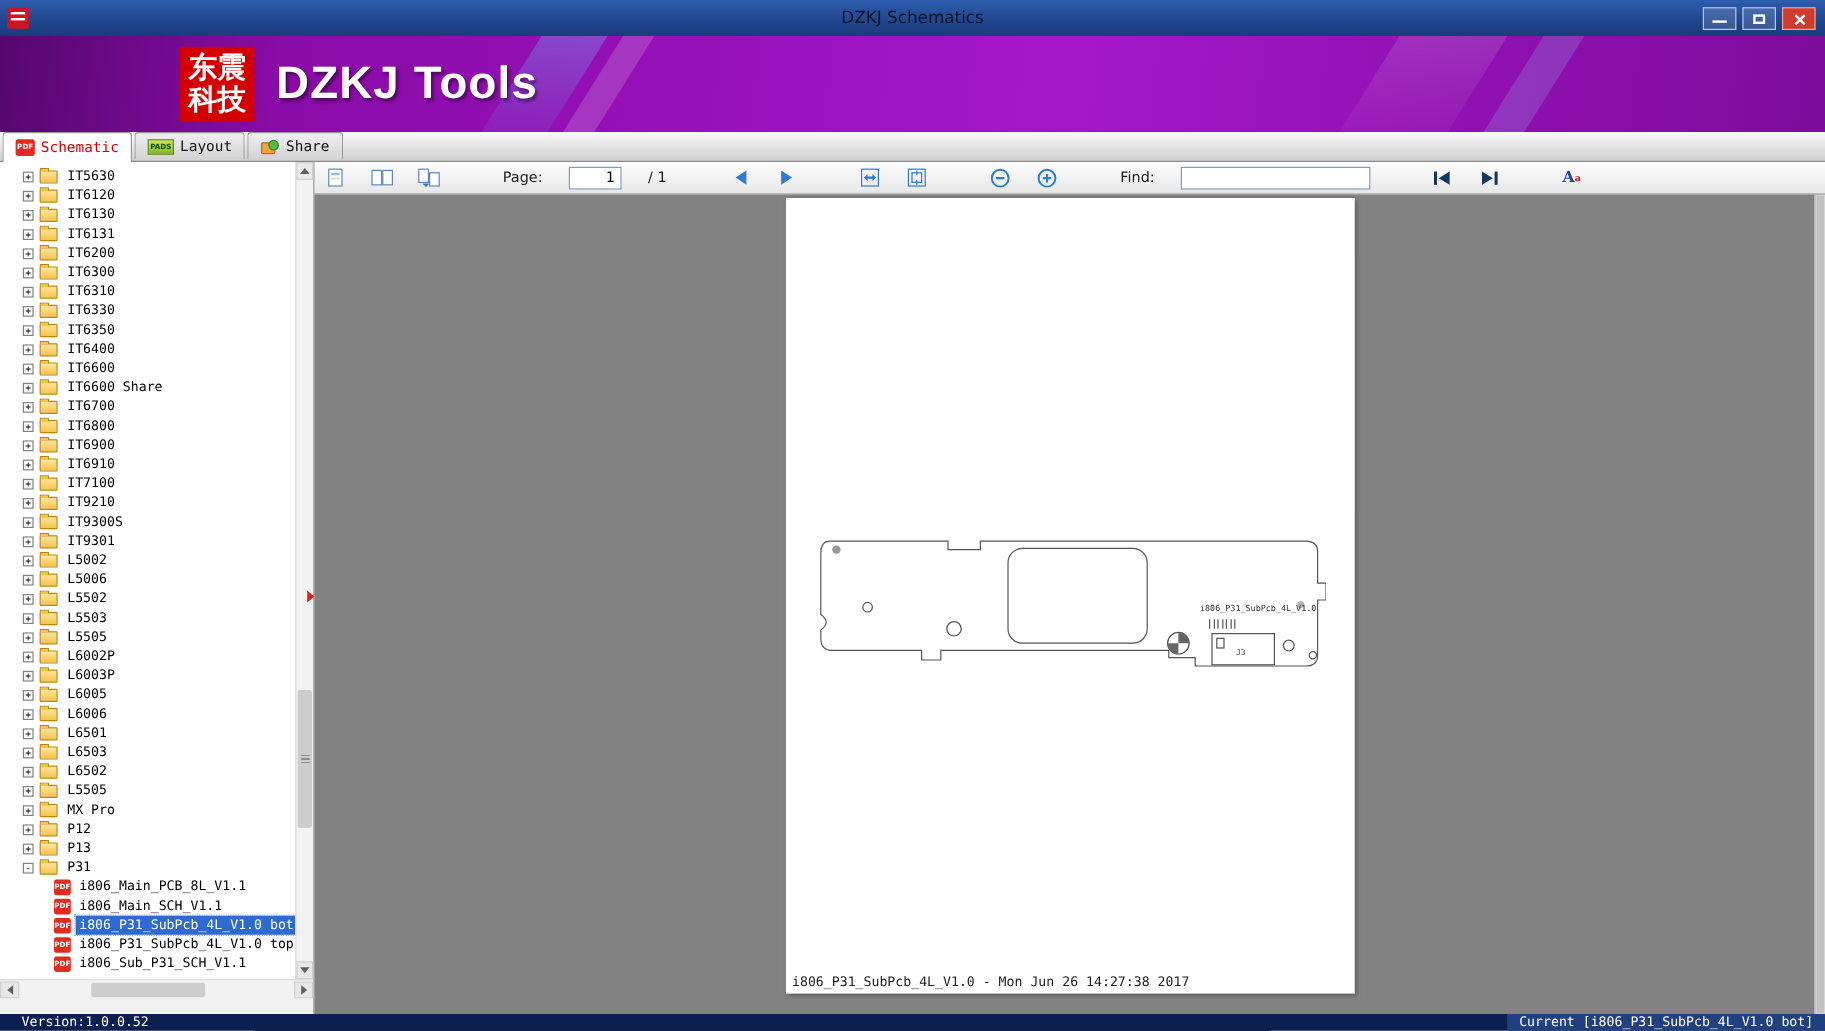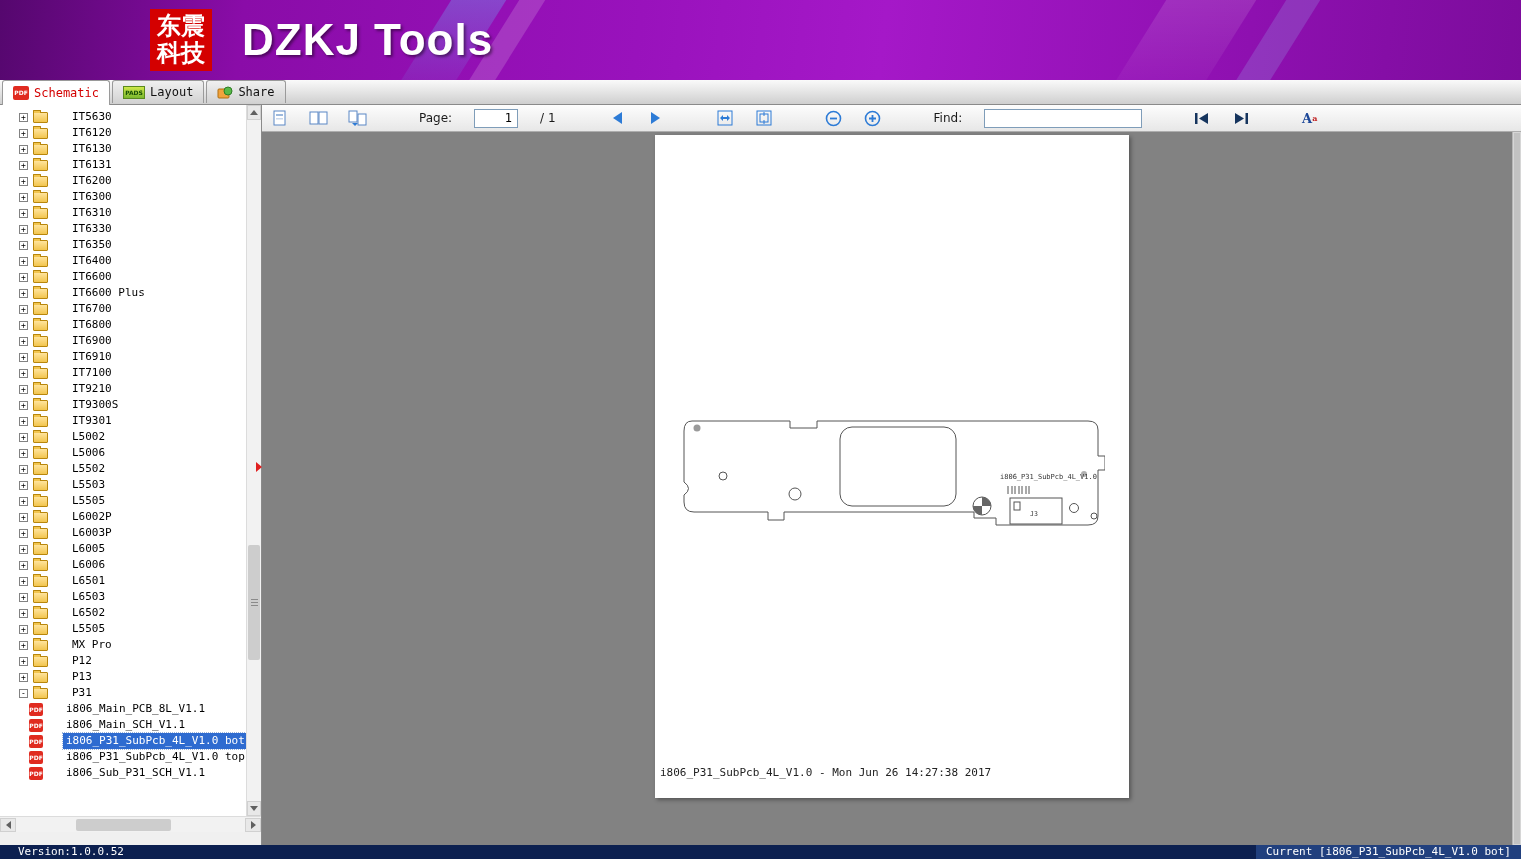--- a/index.html
+++ b/index.html
@@ -23,21 +23,21 @@
 
   
   .banner { height: 80px; flex: none; position: relative; overflow: hidden; display: flex; align-items: center;
     background: linear-gradient(97deg, #55076e 0%, #8a0ca8 16%, #9912bc 42%, #a518c8 58%, #8e10b0 82%, #7c0c9c 100%); }
   .streak { position: absolute; transform: skewX(-32deg); pointer-events: none; }
   .s1 { left: 420px; top: -15px; width: 55px; height: 130px; background: linear-gradient(rgba(110,190,255,.35), rgba(110,190,255,0)); }
   .s2 { left: 488px; top: -15px; width: 26px; height: 130px; background: rgba(255,255,255,.16); }
   .s3 { left: 1135px; top: -15px; width: 90px; height: 130px; background: linear-gradient(rgba(255,255,255,.14), rgba(255,255,255,0)); }
   .s4 { left: 1255px; top: -15px; width: 34px; height: 130px; background: rgba(160,220,255,.18); }
   .logo-box { width: 62px; height: 62px; flex: none; margin-left: 150px; background: #d40000; color: #fff; display: flex; flex-direction: column; align-items: center; justify-content: center; font-weight: bold; font-size: 24px; line-height: 27px; z-index: 1; text-align: center; }
-  .brand-text { color: #fff; font-family: "Liberation Sans", sans-serif; font-weight: bold; font-size: 44px; letter-spacing: 1px; margin-left: 30px; text-shadow: 2px 2px 3px rgba(0,0,0,.45); z-index: 1; }
+  .brand-text { color: #fff; font-family: "Liberation Sans", sans-serif; font-weight: bold; font-size: 38px; letter-spacing: 1px; margin-left: 18px; text-shadow: 2px 2px 3px rgba(0,0,0,.45); z-index: 1; }
   .banner-tagline { margin-left: auto; margin-right: 112px; color: #fff; font-family: "Liberation Sans", sans-serif; font-weight: bold; font-size: 27px; text-shadow: 2px 2px 3px rgba(0,0,0,.4); z-index: 1; }
 
   
   .tabbar { height: 25px; flex: none; background: linear-gradient(#fafafa, #cfcfcf); border-bottom: 1px solid #8a8a8a; display: flex; padding-left: 2px; }
   .app-tab { height: 23px; display: flex; align-items: center; gap: 5px; padding: 0 10px; margin-right: 2px; border: 1px solid #9a9a9a; border-bottom: none; border-radius: 3px 3px 0 0; background: linear-gradient(#f0f0f0, #d2d2d2); font: 12px "DejaVu Sans Mono", monospace; color: #111; }
   .app-tab.active { background: #fff; color: #d40000; height: 25px; }
   .pdf-ico { width: 16px; height: 14px; flex: none; background: #e02b20; color: #fff; font: bold 6px/14px "DejaVu Sans", sans-serif; text-align: center; border-radius: 2px; }
   .pads-ico { width: 22px; height: 13px; flex: none; background: linear-gradient(#cfe84a, #7ab82e); border: 1px solid #5a8a1e; color: #144d06; font: bold 6px/11px "DejaVu Sans", sans-serif; text-align: center; }
   .doc-tabs { margin-left: 18px; display: flex; align-items: flex-end; }
   .doc-tab { height: 21px; display: flex; align-items: center; gap: 6px; padding: 0 12px 0 18px; margin-right: 3px; background: linear-gradient(#ffffff, #e2e2e2); border: 1px solid #9a9a9a; border-bottom: none; font: 11px "DejaVu Sans Mono", monospace; color: #111; clip-path: polygon(10px 0, 100% 0, 100% 100%, 0 100%); }
@@ -51,22 +51,22 @@
   .content { flex: 1; min-height: 0; display: flex; position: relative; background: #f0f0f0; }
 
   
   .sidebar { width: 262px; flex: none; display: flex; flex-direction: column; border-right: 1px solid #8a8a8a; background: #f0f0f0; position: relative; }
   .side-top { flex: 1; min-height: 0; display: flex; }
   .tree { flex: 1; background: #fff; padding-top: 4px; overflow: hidden; }
   .tree-row { height: 16px; display: flex; align-items: center; white-space: nowrap; }
   .expander { width: 9px; height: 9px; flex: none; border: 1px solid #828282; background: #fff; font: 8px/8px "DejaVu Sans Mono", monospace; text-align: center; color: #000; margin-left: 19px; margin-right: 5px; }
   .folder-ico { width: 15px; height: 11px; flex: none; background: linear-gradient(#ffe49c, #f2c54e); border: 1px solid #b8860b; border-radius: 1px; position: relative; margin-right: 5px; }
   .folder-ico::before { content:""; position:absolute; top:-3px; left:-1px; width:6px; height:2px; background:#f2c54e; border:1px solid #b8860b; border-bottom:none; border-radius:1px 1px 0 0; }
-  .tree-label { font: 11px/16px "DejaVu Sans Mono", monospace; color: #000; padding: 0 3px; margin-left: 16px; }
-  .file-row { padding-left: 29px; }
+  .tree-label { font: 11px/16px "DejaVu Sans Mono", monospace; color: #000; padding: 0 3px; }
+  .file-row { padding-left: 45px; }
   .file-pdf { width: 14px; height: 13px; flex: none; background: #e02b20; color: #fff; font: bold 6px/13px "DejaVu Sans", sans-serif; text-align: center; border-radius: 2px; margin-right: 4px; }
   .file-row.selected .tree-label { background: #2e6bd0; color: #fff; outline: 1px dotted #9db6dd; }
 
   
   .vscroll { width: 15px; flex: none; background: #f2f2f2; border-left: 1px solid #dcdcdc; display: flex; flex-direction: column; }
   .sbtn { width: 100%; height: 15px; flex: none; background: #e8e8e8; border: 1px solid #d0d0d0; display: flex; align-items: center; justify-content: center; }
   .vtrack { flex: 1; position: relative; }
   .vthumb { position: absolute; left: 1px; right: 1px; top: 425px; height: 115px; background: #cdcdcd; border-radius: 2px; display: flex; align-items: center; justify-content: center; }
   .grip { width: 7px; height: 7px; background: repeating-linear-gradient(#8a8a8a 0 1px, transparent 1px 3px); }
   .tri-up { width:0; height:0; border-left:4px solid transparent; border-right:4px solid transparent; border-bottom:5px solid #606060; }
@@ -88,34 +88,47 @@
   .tb-label { font-size: 12px; color: #1a1a1a; margin: 0 2px; }
   .tb-input { height: 19px; border: 1px solid #7f9db9; background: #fff; font: 12px "DejaVu Sans Mono", monospace; padding: 0 5px; }
   .page-input { width: 44px; text-align: right; }
   .find-input { width: 158px; }
   .font-ico { font-family: "DejaVu Serif", serif; color: #1c4798; font-weight: bold; font-size: 13px; line-height: 13px; }
   .font-ico sup { color: #c02020; font-size: 8px; }
 
   .canvas { flex: 1; min-height: 0; background: #828282; position: relative; overflow: hidden; }
   .page { position: absolute; left: 393px; top: 3px; width: 474px; height: 663px; background: #fff; box-shadow: 2px 2px 4px rgba(0,0,0,.35); }
   .board-svg { position: absolute; left: 23px; top: 283px; }
-  .page-footer { position: absolute; left: 5px; bottom: 19px; font: 11px "DejaVu Sans Mono", monospace; color: #222; white-space: nowrap; margin-top: 16px; }
+  .page-footer { position: absolute; left: 5px; bottom: 3px; font: 11px "DejaVu Sans Mono", monospace; color: #222; white-space: nowrap; margin-top: 16px; }
   .canvas-vscroll { position: absolute; right: 0; top: 0; bottom: 0; width: 9px; background: #d6d6d6; border-left: 1px solid #b5b5b5; }
   .canvas-vthumb { position: absolute; left: 1px; right: 1px; top: 1px; bottom: 1px; background: #c2c2c2; }
 
   
   .statusbar { height: 14px; flex: none; background: #0c2050; color: #fff; display: flex; align-items: center; justify-content: space-between; font: 11px/14px "DejaVu Sans Mono", monospace; }
   .status-version { padding-left: 18px; }
   .status-current { background: #21407e; padding: 0 10px; height: 100%; display: flex; align-items: center; }
 </style>
 </head>
 <body>
 
 <div class="window">
 
+  <div class="titlebar">
+    <div class="app-icon"></div>
+    <div class="title-text">DZKJ Schematics</div>
+    <div class="win-buttons">
+      <div class="win-btn">
+          <span class="glyph-min"></span>
+        </div>
+      <div class="win-btn">
+          <span class="glyph-max"></span>
+        </div>
+      <div class="win-btn close glyph-close"></div>
+    </div>
+  </div>
 
   <div class="banner">
     <div class="streak s1"></div>
     <div class="streak s2"></div>
     <div class="streak s3"></div>
     <div class="streak s4"></div>
     <div class="logo-box">
       <span>东震</span>
       <span>科技</span>
     </div>
@@ -196,21 +209,21 @@
     <span class="tree-label">IT6400</span>
   </div>
             <div class="tree-row folder-row">
     <span class="expander">+</span>
     <span class="folder-ico"></span>
     <span class="tree-label">IT6600</span>
   </div>
             <div class="tree-row folder-row">
     <span class="expander">+</span>
     <span class="folder-ico"></span>
-    <span class="tree-label">IT6600 Plus</span>
+    <span class="tree-label">IT6600 Share</span>
   </div>
             <div class="tree-row folder-row">
     <span class="expander">+</span>
     <span class="folder-ico"></span>
     <span class="tree-label">IT6700</span>
   </div>
             <div class="tree-row folder-row">
     <span class="expander">+</span>
     <span class="folder-ico"></span>
     <span class="tree-label">IT6800</span>

